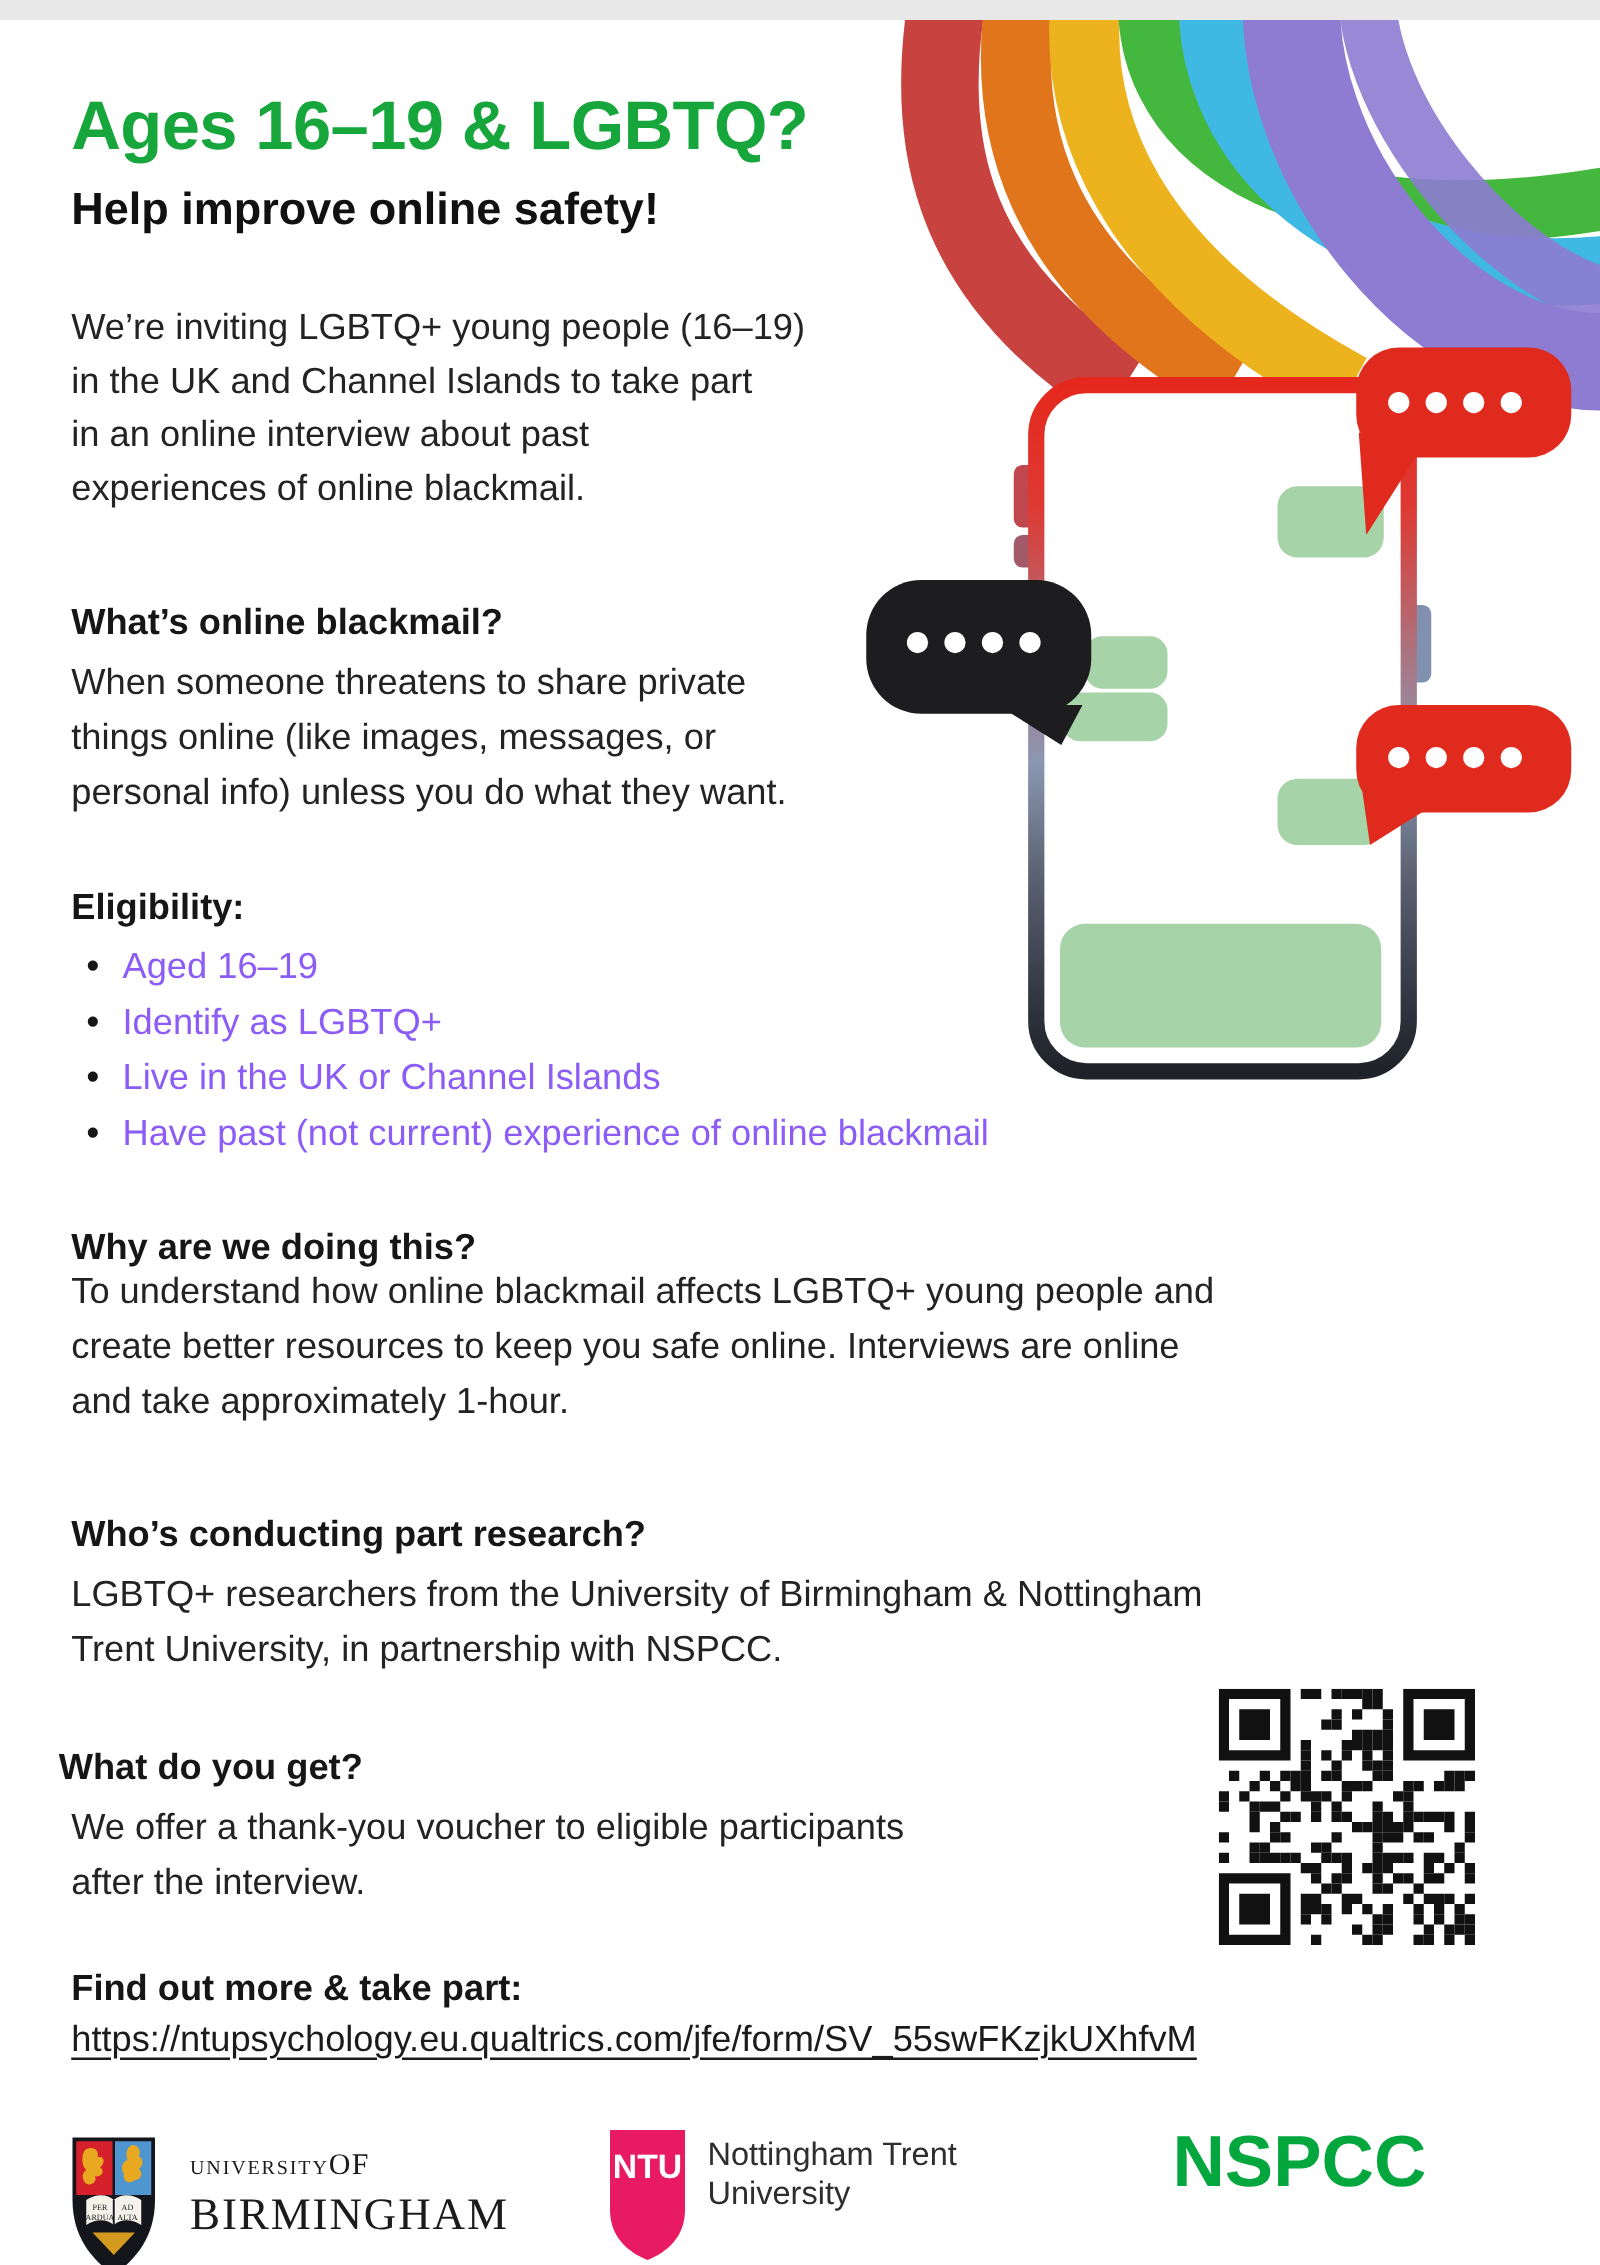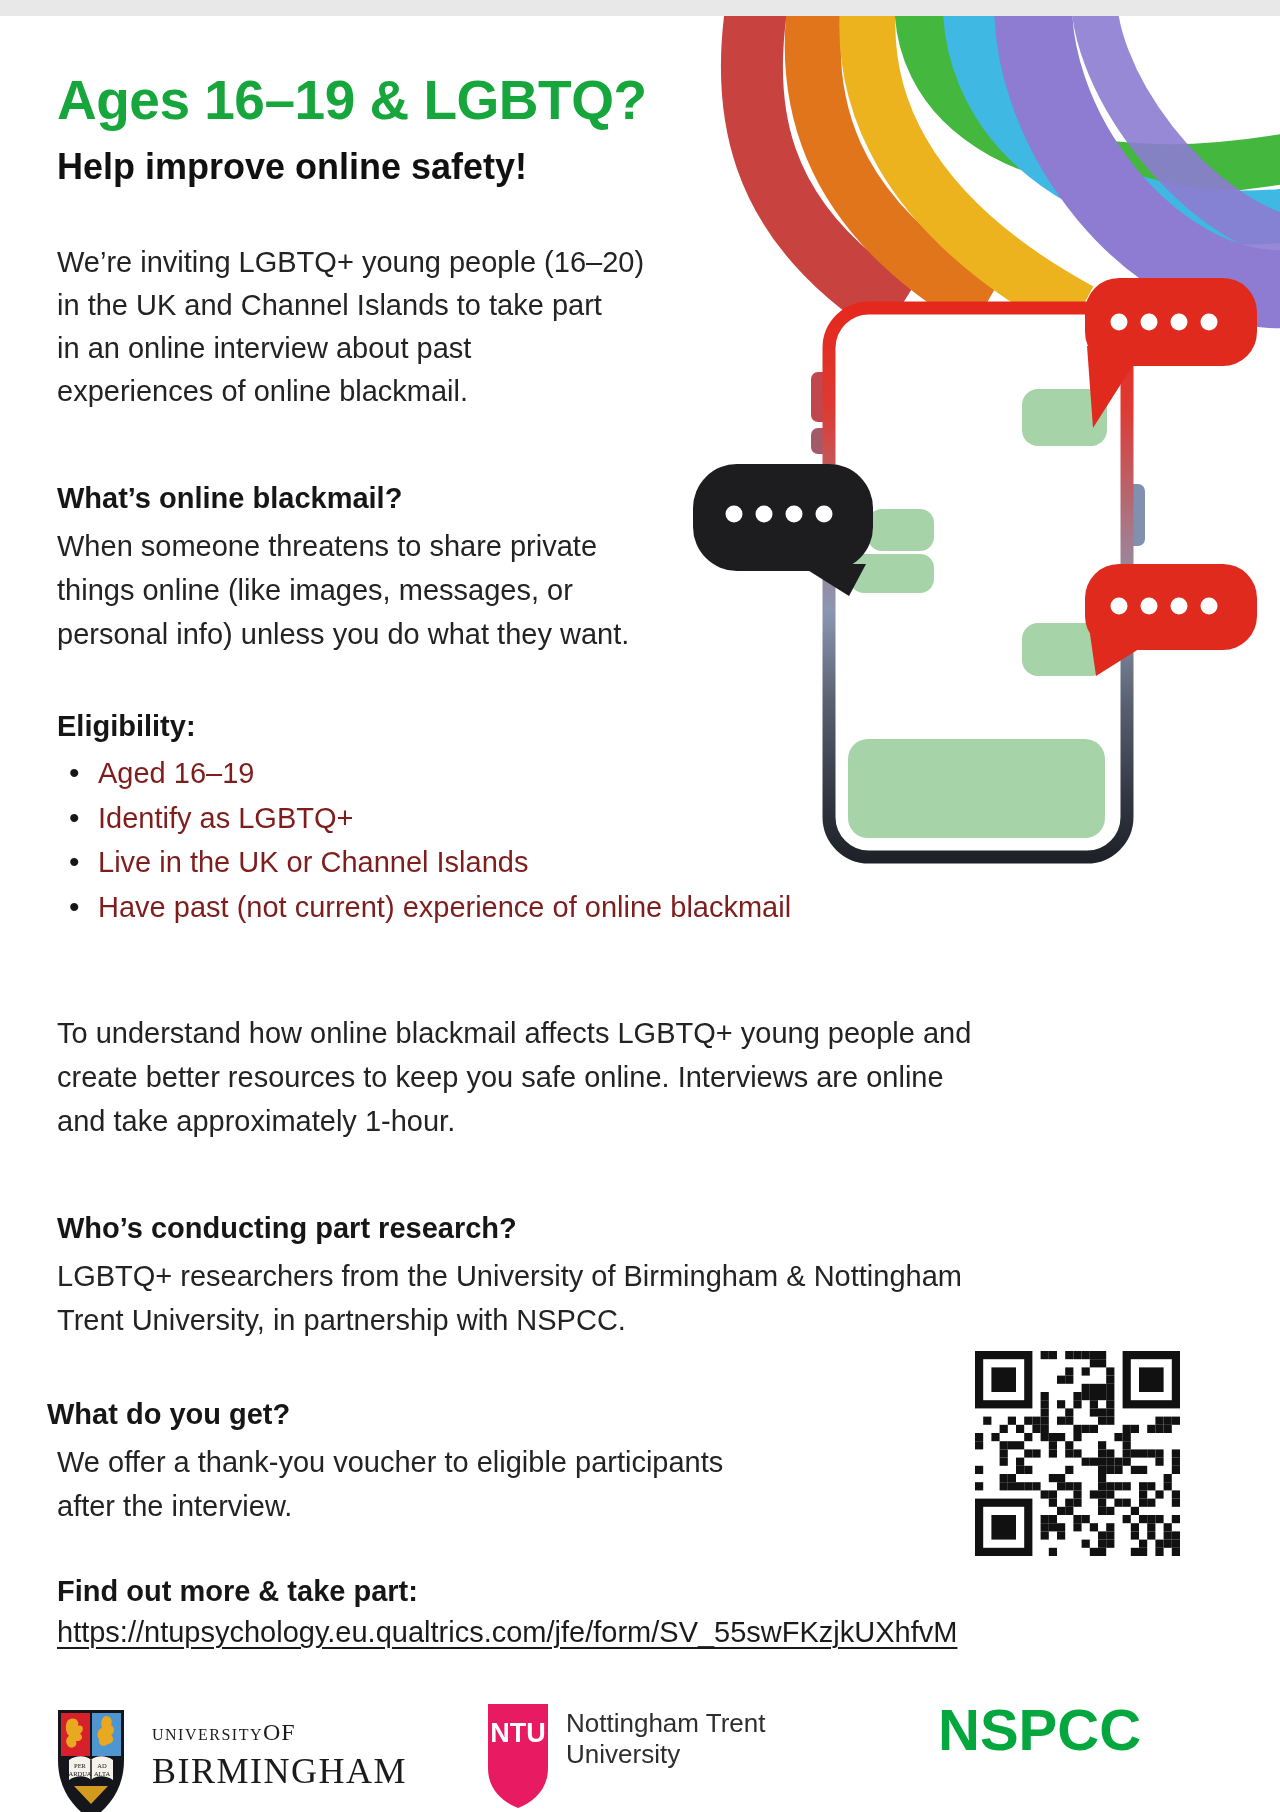--- a/index.html
+++ b/index.html
@@ -8,21 +8,21 @@
     background:#ffffff;overflow:hidden;
     font-family:"Liberation Sans",sans-serif;color:#1f1f1f;
   }
   .abs{position:absolute;}
   .h1{font-size:55px;font-weight:800;letter-spacing:-0.5px;color:#16a63c;}
   .h2{font-size:36px;font-weight:700;color:#111;}
   .sec-head{font-size:29px;font-weight:700;color:#161616;}
   .body-text{font-size:29px;line-height:44px;white-space:pre-line;color:#232323;}
   .intro{line-height:43px;}
   ul.elig{list-style:none;margin:0;padding:0;}
-  ul.elig li{position:relative;padding-left:41px;font-size:29px;line-height:44.5px;color:#7f1d1d;}
+  ul.elig li{position:relative;padding-left:41px;font-size:29px;line-height:44.5px;color:#8b5cf6;}
   ul.elig li::before{content:"•";position:absolute;left:12px;top:0;font-size:30px;color:#161616;}
   .url-link{font-size:29px;color:#1b1b1b;text-decoration:underline;text-decoration-thickness:2px;text-underline-offset:5px;cursor:pointer;}
   .hero-svg{pointer-events:none;}
   
   .uob{display:flex;align-items:flex-start;}
   .uob-text{margin-left:26px;font-family:"Liberation Serif",serif;color:#1b1b1b;line-height:37px;padding-top:6px;letter-spacing:1.5px;}
   .uob-of{font-size:24px;letter-spacing:1px;}
   .uob-line2{font-size:36px;}
   .ntu{display:flex;align-items:flex-start;}
   .ntu-text{margin-left:18px;font-size:26px;line-height:31px;color:#2e2e2e;white-space:pre-line;padding-top:4px;}
@@ -94,38 +94,39 @@
       <circle cx="1119" cy="590" r="8.5" fill="#fff"></circle>
       <circle cx="1149" cy="590" r="8.5" fill="#fff"></circle>
       <circle cx="1179" cy="590" r="8.5" fill="#fff"></circle>
       <circle cx="1209" cy="590" r="8.5" fill="#fff"></circle>
     </g>
   </svg>
 
   <div class="abs h1" style="left: 57px; top: 52px; color: rgb(22, 166, 60);">Ages 16–19 &amp; LGBTQ?</div>
   <div class="abs h2" style="left:57px;top:130px;">Help improve online safety!</div>
 
-  <div class="abs body-text intro" style="left:57px;top:225px;width:700px;">We’re inviting LGBTQ+ young people (16–20)
+  <div class="abs body-text intro" style="left:57px;top:225px;width:700px;">We’re inviting LGBTQ+ young people (16–19)
 in the UK and Channel Islands to take part
 in an online interview about past
 experiences of online blackmail.</div>
 
   <div class="abs body-text" style="left:57px;top:508px;width:700px;">When someone threatens to share private
 things online (like images, messages, or
 personal info) unless you do what they want.</div>
   <div class="abs sec-head" style="left:57px;top:466px;">What’s online blackmail?</div>
 
   <div class="abs sec-head" style="left:57px;top:694px;">Eligibility:</div>
   <ul class="abs elig" style="left:57px;top:735px;width:900px;">
     <li>Aged 16–19</li>
     <li>Identify as LGBTQ+</li>
     <li>Live in the UK or Channel Islands</li>
     <li>Have past (not current) experience of online blackmail</li>
   </ul>
 
+  <div class="abs sec-head" style="left:57px;top:966px;">Why are we doing this?</div>
   <div class="abs body-text" style="left:57px;top:995px;width:1140px;">To understand how online blackmail affects LGBTQ+ young people and
 create better resources to keep you safe online. Interviews are online
 and take approximately 1-hour.</div>
 
   <div class="abs sec-head" style="left:57px;top:1196px;">Who’s conducting part research?</div>
   <div class="abs body-text" style="left:57px;top:1238px;width:1140px;">LGBTQ+ researchers from the University of Birmingham &amp; Nottingham
 Trent University, in partnership with NSPCC.</div>
 
   <div class="abs sec-head" style="left:47px;top:1382px;">What do you get?</div>
   <div class="abs body-text" style="left:57px;top:1424px;width:900px;">We offer a thank-you voucher to eligible participants

